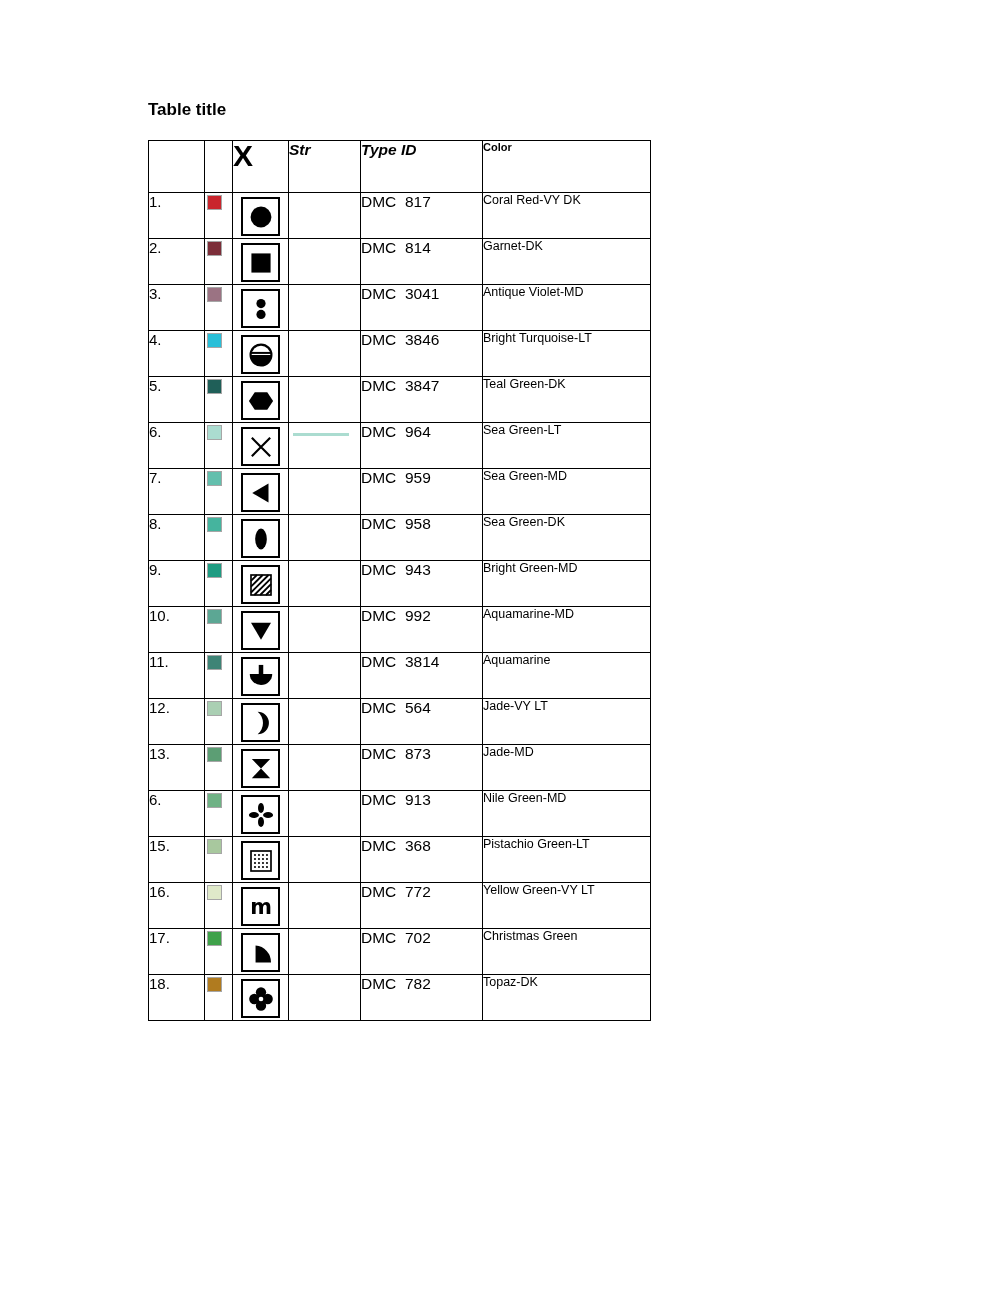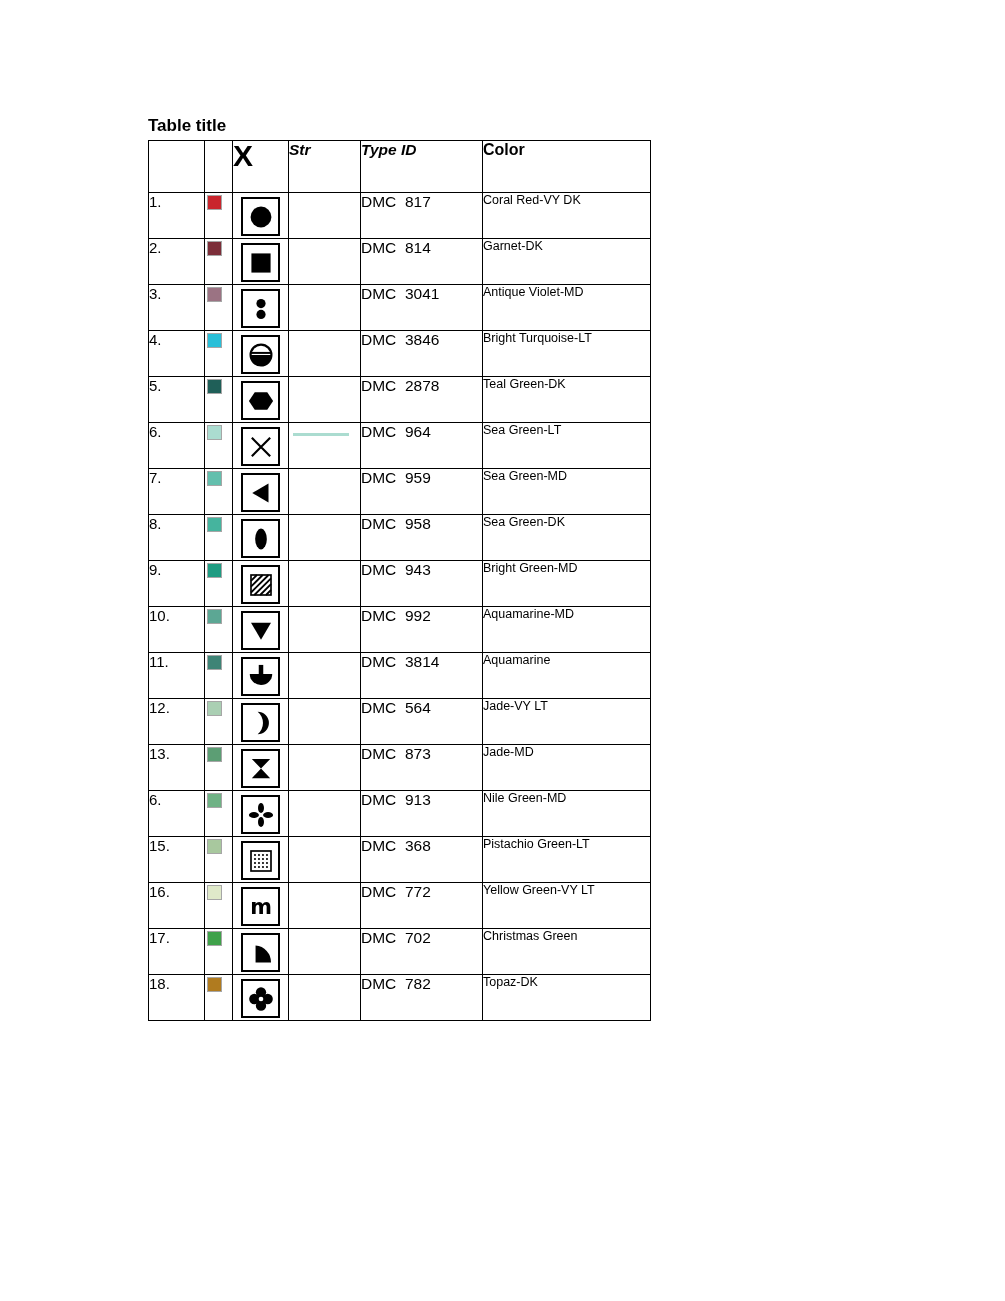--- a/index.html
+++ b/index.html
@@ -6,39 +6,39 @@
   html,body { margin:0; padding:0; }
   body {
     width:1005px; height:1301px;
     background:#ffffff;
     font-family:"Liberation Sans", sans-serif;
     color:#000;
     position:relative;
     overflow:hidden;
   }
   .page-title {
-    position:absolute; left:148px; top:116px;
+    position:absolute; left:148px; top:100px;
     font-size:17px; font-weight:bold;
   }
   table.key-table {
     position:absolute; left:148px; top:140px;
     border-collapse:collapse; table-layout:fixed;
   }
   .key-table td, .key-table th {
     border:1px solid #000;
     padding:0; vertical-align:top;
     text-align:left;
   }
   .key-table th { height:52px; font-weight:bold; }
   .key-table td { height:46px; }
 
   .h-blank { }
   .h-x { text-align:center; font-size:30px; line-height:1; padding-top:6px; }
   .h-str, .h-type { font-size:15.5px; padding:3px 0 0 5px;font-style:italic; }
-  .h-color { font-size:16px; padding:4px 0 0 5px; }
+  .h-color { font-size:11px; padding:4px 0 0 5px; }
 
   .c-num { font-size:15px; padding:3px 0 0 6px; }
 
   .c-swatch .swatch {
     display:block; width:13px; height:13px;
     margin:3px 0 0 3px;
     outline:1px solid rgba(0,0,0,0.35);
   }
 
   .c-sym { text-align:center; }
@@ -156,21 +156,21 @@
           <span class="swatch" style="background: rgb(31, 95, 88);"></span>
         </td>
         <td class="c-sym">
           <div class="symbox">
             <svg class="sym" viewBox="0 0 36 36">
               <polygon points="10.5,7.5 25.5,7.5 32.5,18 25.5,28.5 10.5,28.5 3.5,18" fill="#000"></polygon>
             </svg>
           </div>
         </td>
         <td class="c-str"></td>
-        <td class="c-type">DMC  2878</td>
+        <td class="c-type">DMC  3847</td>
         <td class="c-color">Teal Green-DK</td>
       </tr>
       <tr>
         <td class="c-num">6.</td>
         <td class="c-swatch">
           <span class="swatch" style="background: rgb(171, 220, 208);"></span>
         </td>
         <td class="c-sym">
           <div class="symbox">
             <svg class="sym" viewBox="0 0 36 36">

